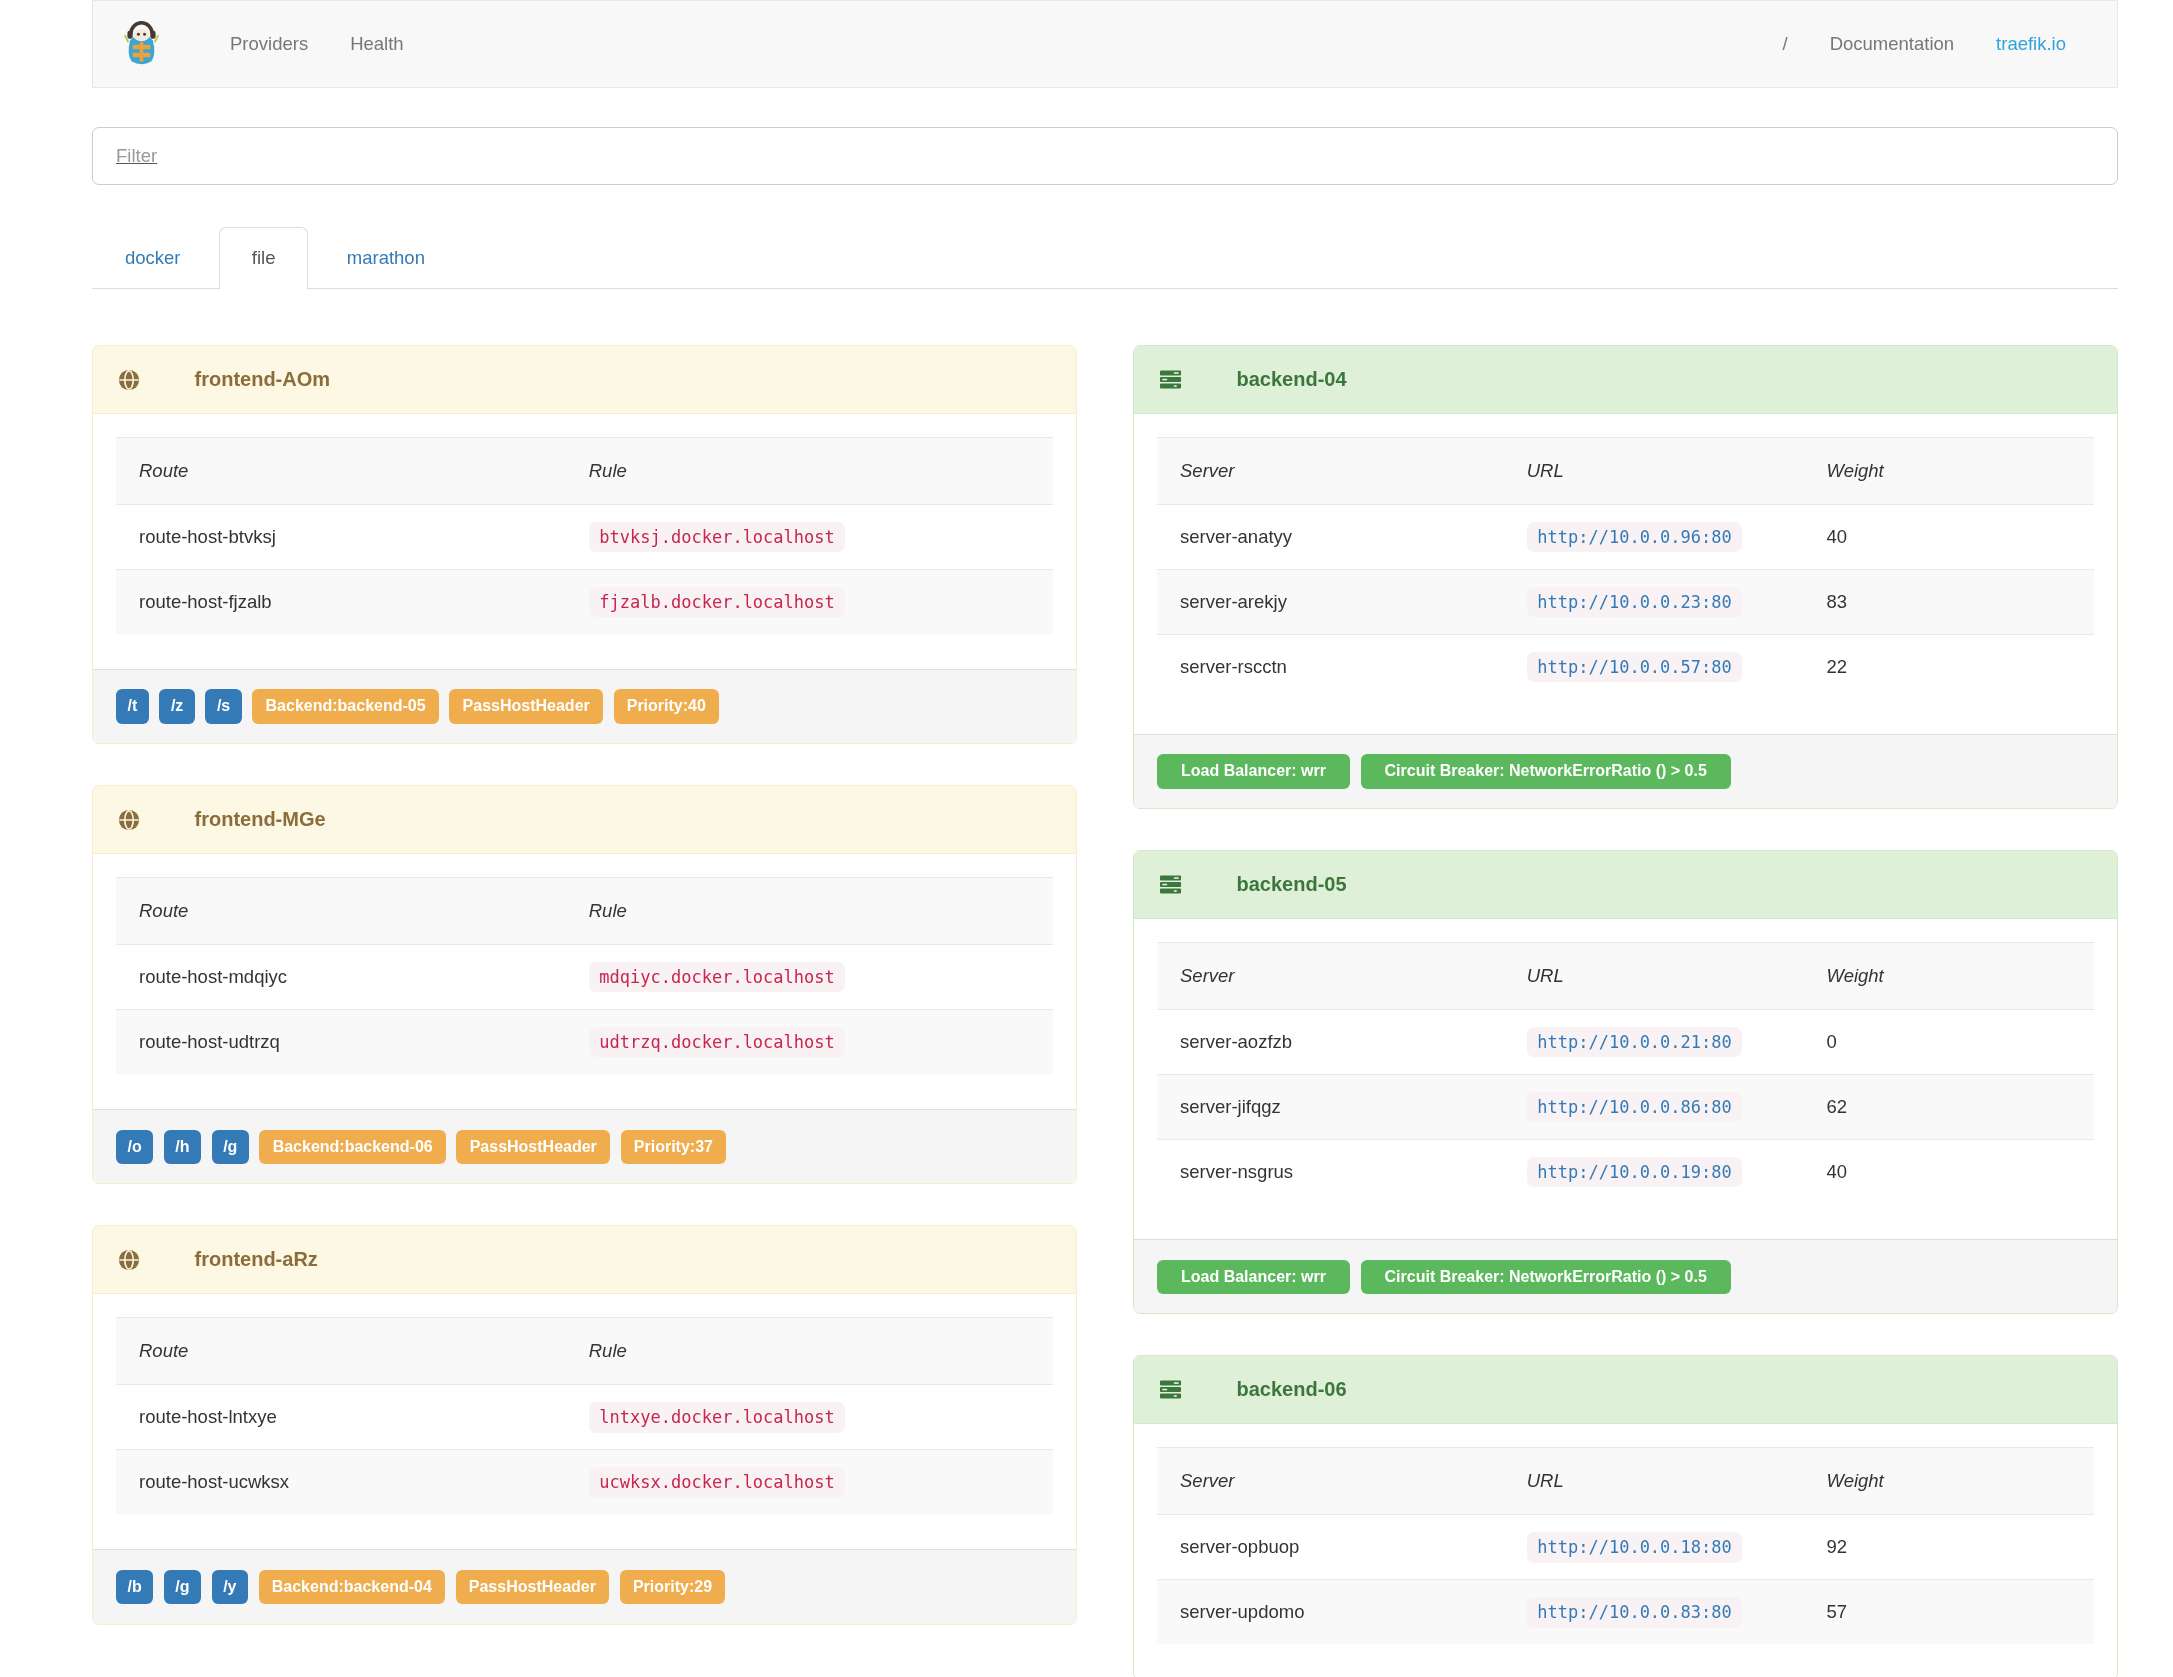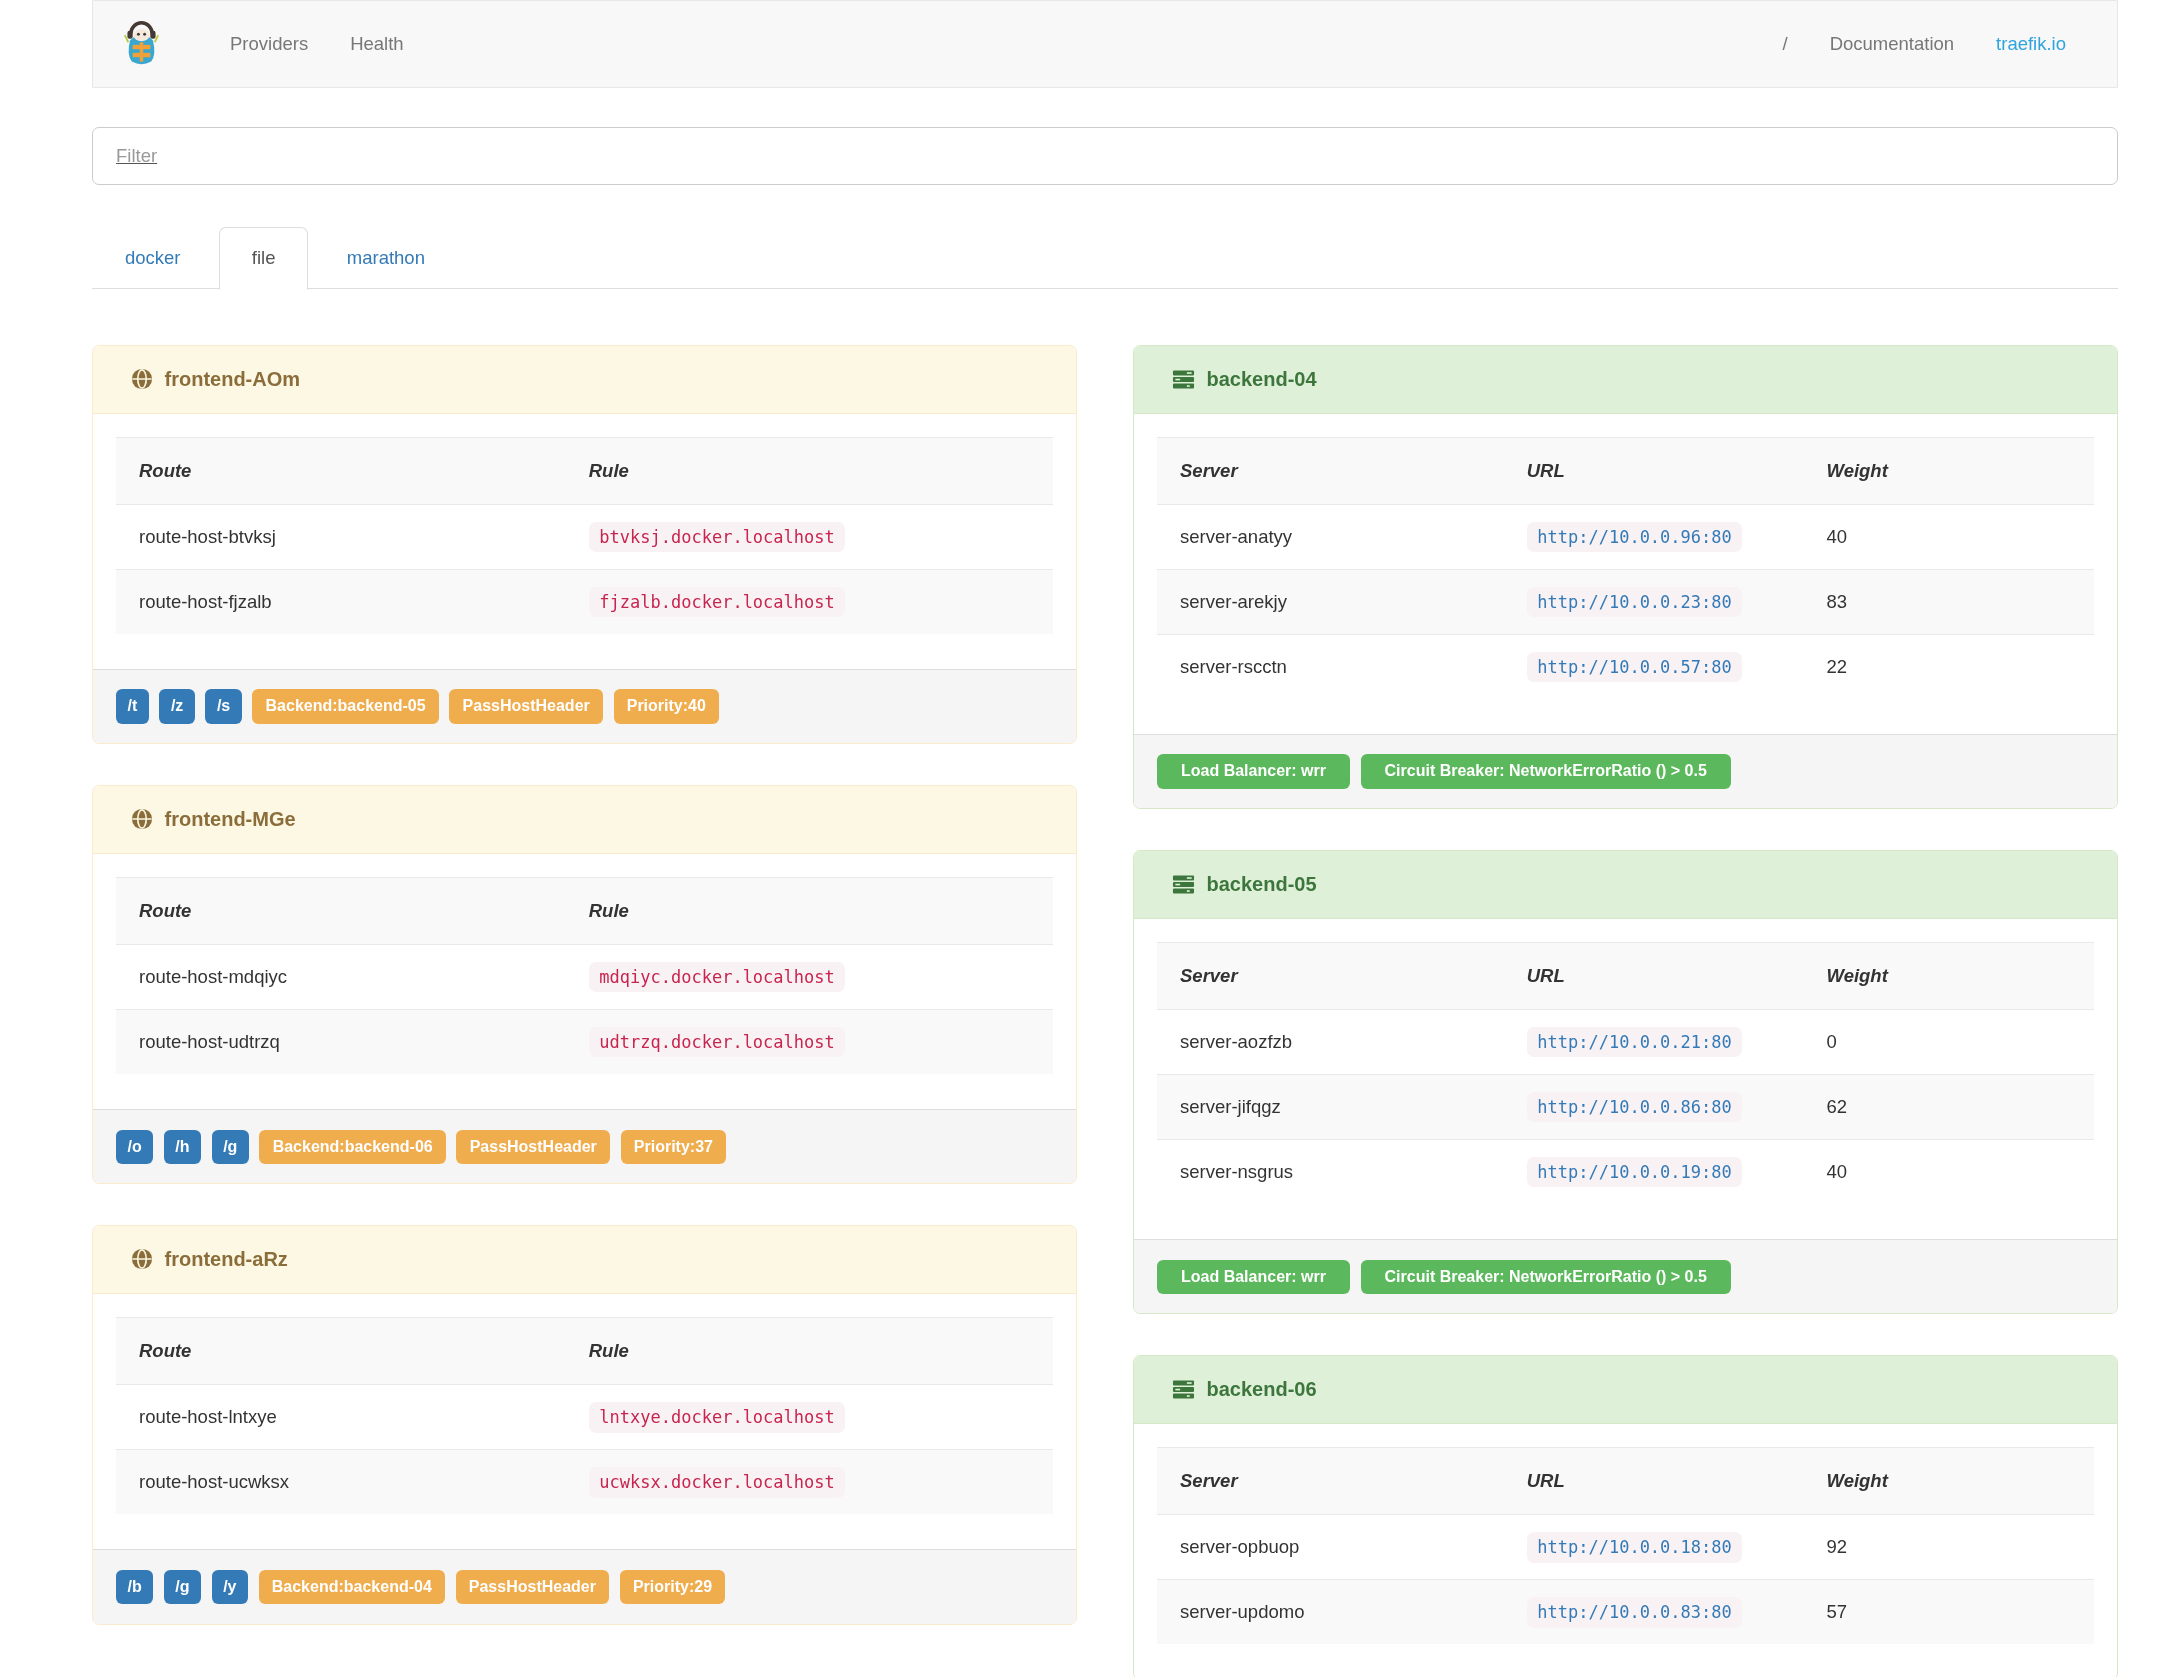--- a/index.html
+++ b/index.html
@@ -44,32 +44,32 @@
   .tab.active { background:#fff; border-color:#ddd; border-bottom-color:#fff; color:#555; cursor:default; }
 
   
   .columns { display:flex; gap:56px; margin-top:56px; align-items:flex-start; }
   .col { flex:1; min-width:0; }
 
   
   .panel { border:0.9px solid; border-radius:7px; margin-bottom:41px; overflow:hidden; background:#fff; }
   .panel-warning { border-color:#faebcc; }
   .panel-success { border-color:#d6e9c6; }
-  .panel-heading { padding:22px 38px; font-size:20px; font-weight:bold; display:flex; align-items:flex-start; }
+  .panel-heading { padding:22px 25px; font-size:20px; font-weight:bold; display:flex; align-items:flex-end;gap:43px; }
   .panel-warning .panel-heading { background:#fcf8e3; color:#8a6d3b; border-bottom:0.9px solid #faebcc; }
   .panel-success .panel-heading { background:#dff0d8; color:#3c763d; border-bottom:0.9px solid #d6e9c6; }
   .panel-heading .hicon { margin-right:11.5px; display:inline-flex; }
   .panel-body { padding:23px 23px 35px; }
   .panel-footer { background:#f5f5f5; border-top:0.9px solid #ddd; padding:19.4px 23px; display:flex; gap:10.6px; flex-wrap:wrap; align-items:center; }
 
   
   table { width:100%; border-collapse:collapse; }
   thead tr { background:#f9f9f9; }
   th {
-    text-align:left; font-style:italic; font-weight:bold;
+    text-align:left; font-style:italic; font-weight:normal;
     font-size:18.5px; padding:22px 23px; color:#333;
     border-top:1.8px solid #e8e8e8; border-bottom:1.8px solid #e8e8e8;
   }
   td { padding:21px 23px; font-size:18.5px; border-bottom:1.8px solid #e8e8e8; }
   tbody tr:nth-child(even) { background:#f9f9f9; }
   tbody tr:last-child td { border-bottom:none; }
   .t-frontend th:first-child, .t-frontend td:first-child { width:48%; }
   .t-backend th:nth-child(1), .t-backend td:nth-child(1) { width:37%; }
   .t-backend th:nth-child(2), .t-backend td:nth-child(2) { width:32%; }
   .t-backend th:nth-child(3), .t-backend td:nth-child(3) { width:31%; }

